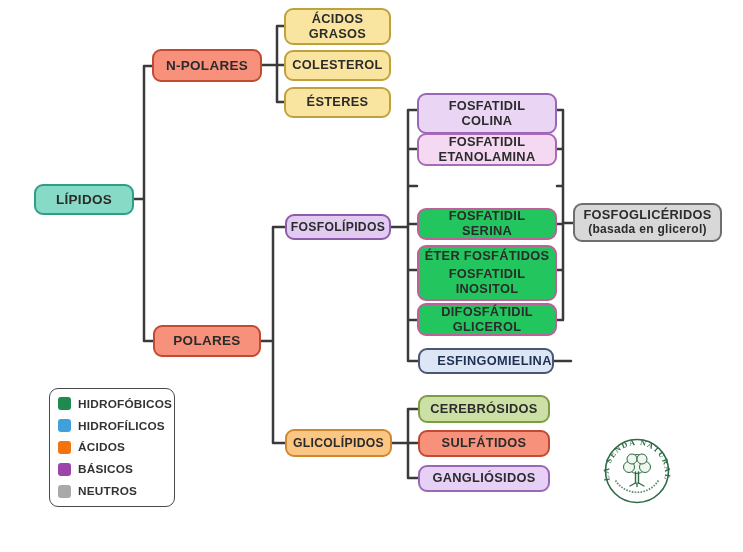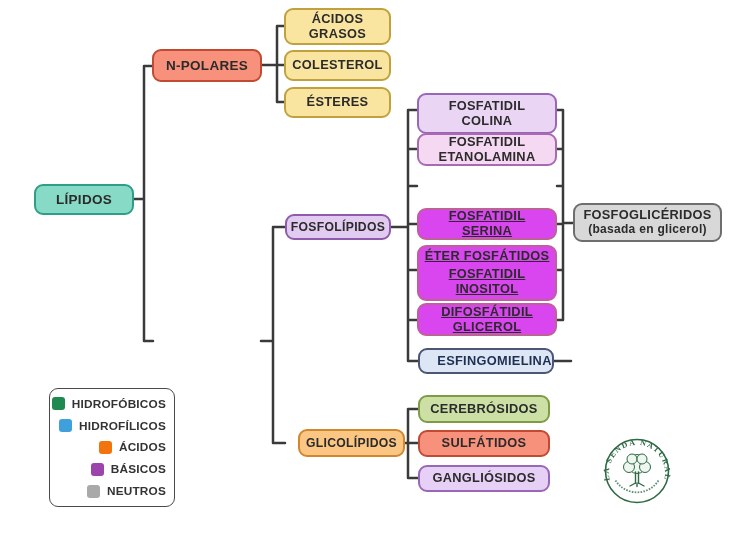--- a/index.html
+++ b/index.html
@@ -17,36 +17,36 @@
   }
   .fs14{font-size:13.5px;} .fs13{font-size:12.8px;} .fs12{font-size:12.2px;}
   
   .c-teal   {background:#87DAC6;border-color:#2F9E88;}
   .c-salmon {background:#F8917C;border-color:#C14A33;}
   .c-yellow {background:#FAE5A0;border-color:#BFA23D;}
   .c-orange {background:#FBC583;border-color:#D0882F;}
   .c-violet {background:#EBD5F5;border-color:#9A67B8;}
   .c-violet2{background:#E2CBF0;border-color:#8F5BAC;}
   .c-pinkv  {background:#F5D8F2;border-color:#A96AB4;}
-  .c-pink   {background:#d946ef;border-color:#C06099;text-decoration:underline;}
+  .c-pink   {background:#22c55e;border-color:#C06099;}
   .c-blue   {background:#CFE2F5;border-color:#5C6F8C;color:#203252;}
   .c-blue2  {background:#DCE6F5;border-color:#4A5673;color:#1E2F52;}
   .c-green  {background:#CCE0A6;border-color:#7E9C44;}
   .c-purple {background:#E7D0F6;border-color:#9A67B8;}
   .c-gray   {background:#D8D8D8;border-color:#6E6E6E;}
   .c-tan    {background:#E2DDD0;border-color:#63605A;}
   .sub{font-size:12px;font-weight:700;margin-top:1px;}
   .gap3{height:3px;}
   
   .legend{
     position:absolute;left:49px;top:388px;width:126px;height:119px;box-sizing:border-box;
     border:1.6px solid #4a4a4a;border-radius:9px;background:#fff;
     display:flex;flex-direction:column;justify-content:center;padding:4px 8px;
   }
-  .legend-row{display:flex;align-items:center;height:23px;justify-content:flex-end;}
+  .legend-row{display:flex;align-items:center;height:23px;}
   .swatch{width:13px;height:13px;border-radius:3px;margin-right:7px;flex:0 0 13px;}
   .legend-label{font-size:11.8px;font-weight:700;color:#333;letter-spacing:.2px;white-space:nowrap;}
   .logo{position:absolute;left:599px;top:433px;width:76px;height:76px;}
 </style>
 </head>
 <body>
 
 <div class="canvas">
 
   <svg class="wires" viewBox="0 0 743 552" xmlns="http://www.w3.org/2000/svg">
@@ -67,35 +67,38 @@
       <path d="M392 443 H408 M408 409 V478 M408 409 H418 M408 443 H418 M408 478 H418"></path>
     </g>
   </svg>
 
   <div class="node c-teal fs14" style="left:34px;top:184px;width:100px;height:31px;">
     <span>LÍPIDOS</span>
   </div>
   <div class="node c-salmon fs14" style="left:152px;top:49px;width:110px;height:33px;">
     <span>N-POLARES</span>
   </div>
+  <div class="node c-salmon fs14" style="left:153px;top:325px;width:108px;height:32px;">
+    <span>POLARES</span>
+  </div>
 
   <div class="node c-yellow fs13" style="left:284px;top:8px;width:107px;height:37px;">
     <span>ÁCIDOS GRASOS</span>
   </div>
   <div class="node c-yellow fs13" style="left:284px;top:50px;width:107px;height:31px;">
     <span>COLESTEROL</span>
   </div>
   <div class="node c-violet2 fs12" style="left:285px;top:214px;width:106px;height:26px;">
     <span>FOSFOLÍPIDOS</span>
   </div>
 
   <div class="node c-yellow fs13" style="left:284px;top:87px;width:107px;height:31px;">
     <span>ÉSTERES</span>
   </div>
-  <div class="node c-orange fs12" style="left:298px;top:429px;width:107px;height:28px;">
+  <div class="node c-orange fs12" style="left:285px;top:429px;width:107px;height:28px;">
     <span>GLICOLÍPIDOS</span>
   </div>
 
   <div class="node c-violet fs13" style="left:417px;top:93px;width:140px;height:41px;">
     <span>FOSFATIDIL COLINA</span>
   </div>
   <div class="node c-pinkv fs13" style="left:417px;top:133px;width:140px;height:33px;">
     <span>FOSFATIDIL ETANOLAMINA</span>
   </div>
   <div class="node c-pink fs13" style="left:417px;top:208px;width:140px;height:32px;">

